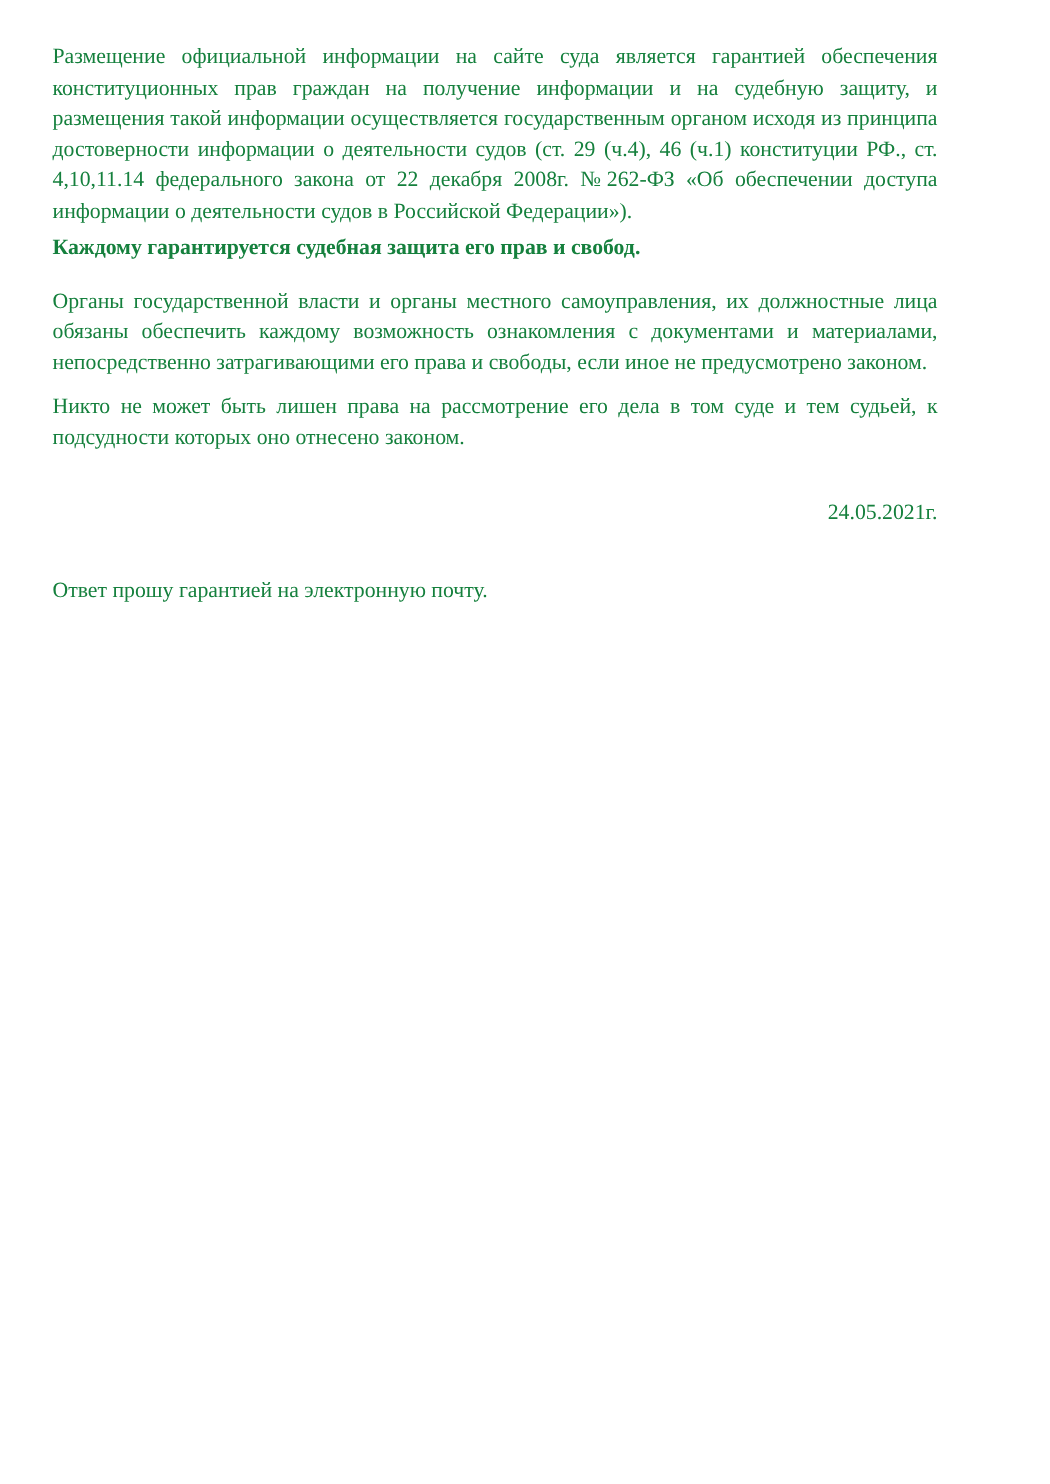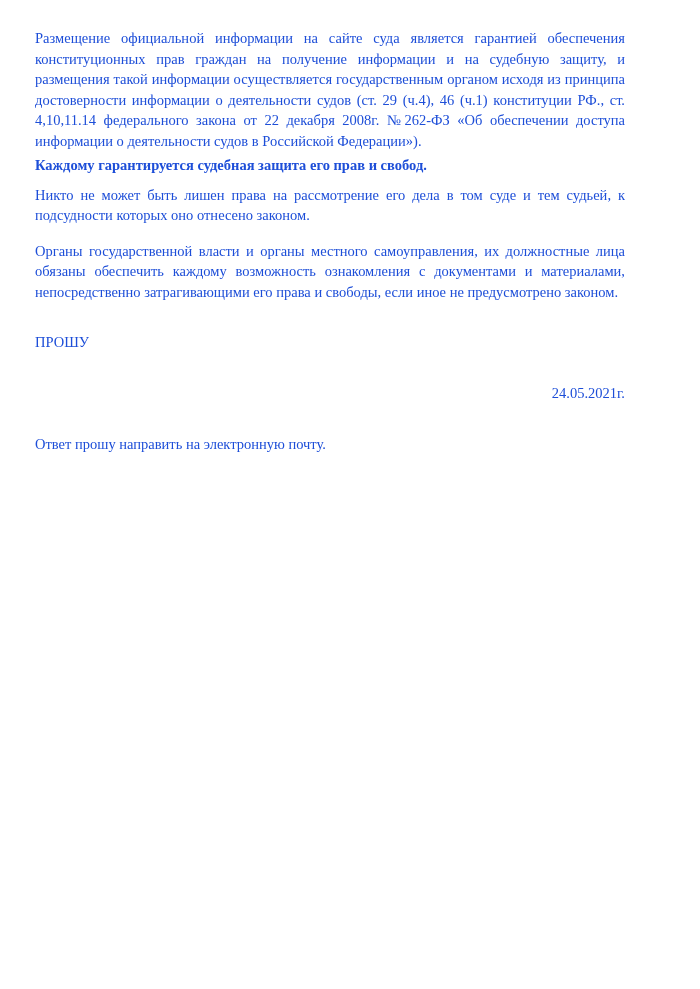--- a/index.html
+++ b/index.html
@@ -10,21 +10,21 @@
   .page {
     position: relative;
     width: 660px;
     height: 989px;
     background: #ffffff;
     box-sizing: border-box;
     padding: 28px 35px 0 35px;
     font-family: "Liberation Serif", "DejaVu Serif", serif;
     font-size: 14.5px;
     line-height: 20.5px;
-    color: #1d4ed8;
+    color: #15803d;
     overflow: hidden;
   }
   .page p {
     margin: 0;
     padding: 0;
   }
   .just {
     text-align: justify;
   }
   .left {
@@ -43,25 +43,24 @@
 </style>
 </head>
 <body>
 
 <div class="page">
 
   <p id="p-placement" class="just">Размещение официальной информации на сайте суда является гарантией обеспечения конституционных прав граждан на получение информации и на судебную защиту, и размещения такой информации осуществляется государственным органом исходя из принципа достоверности информации о деятельности судов (ст. 29 (ч.4), 46 (ч.1) конституции РФ., ст. 4,10,11.14 федерального закона от 22 декабря 2008г. №262-ФЗ «Об обеспечении доступа информации о деятельности судов в Российской Федерации»).</p>
 
   <p id="p-guarantee" class="left">Каждому гарантируется судебная защита его прав и свобод.</p>
 
+  <p id="p-authorities" class="just">Органы государственной власти и органы местного самоуправления, их должностные лица обязаны обеспечить каждому возможность ознакомления с документами и материалами, непосредственно затрагивающими его права и свободы, если иное не предусмотрено законом.</p>
+
   <p id="p-court-right" class="just">Никто не может быть лишен права на рассмотрение его дела в том суде и тем судьей, к подсудности которых оно отнесено законом.</p>
 
-  <p id="p-authorities" class="just">Органы государственной власти и органы местного самоуправления, их должностные лица обязаны обеспечить каждому возможность ознакомления с документами и материалами, непосредственно затрагивающими его права и свободы, если иное не предусмотрено законом.</p>
-
-  <p id="h-request" class="left">ПРОШУ</p>
 
 
 
   <p id="p-date" class="left">24.05.2021г.</p>
 
-  <p id="p-reply-email" class="left">Ответ прошу направить на электронную почту.</p>
+  <p id="p-reply-email" class="left">Ответ прошу гарантией на электронную почту.</p>
 
 </div>
 
 </body></html>

